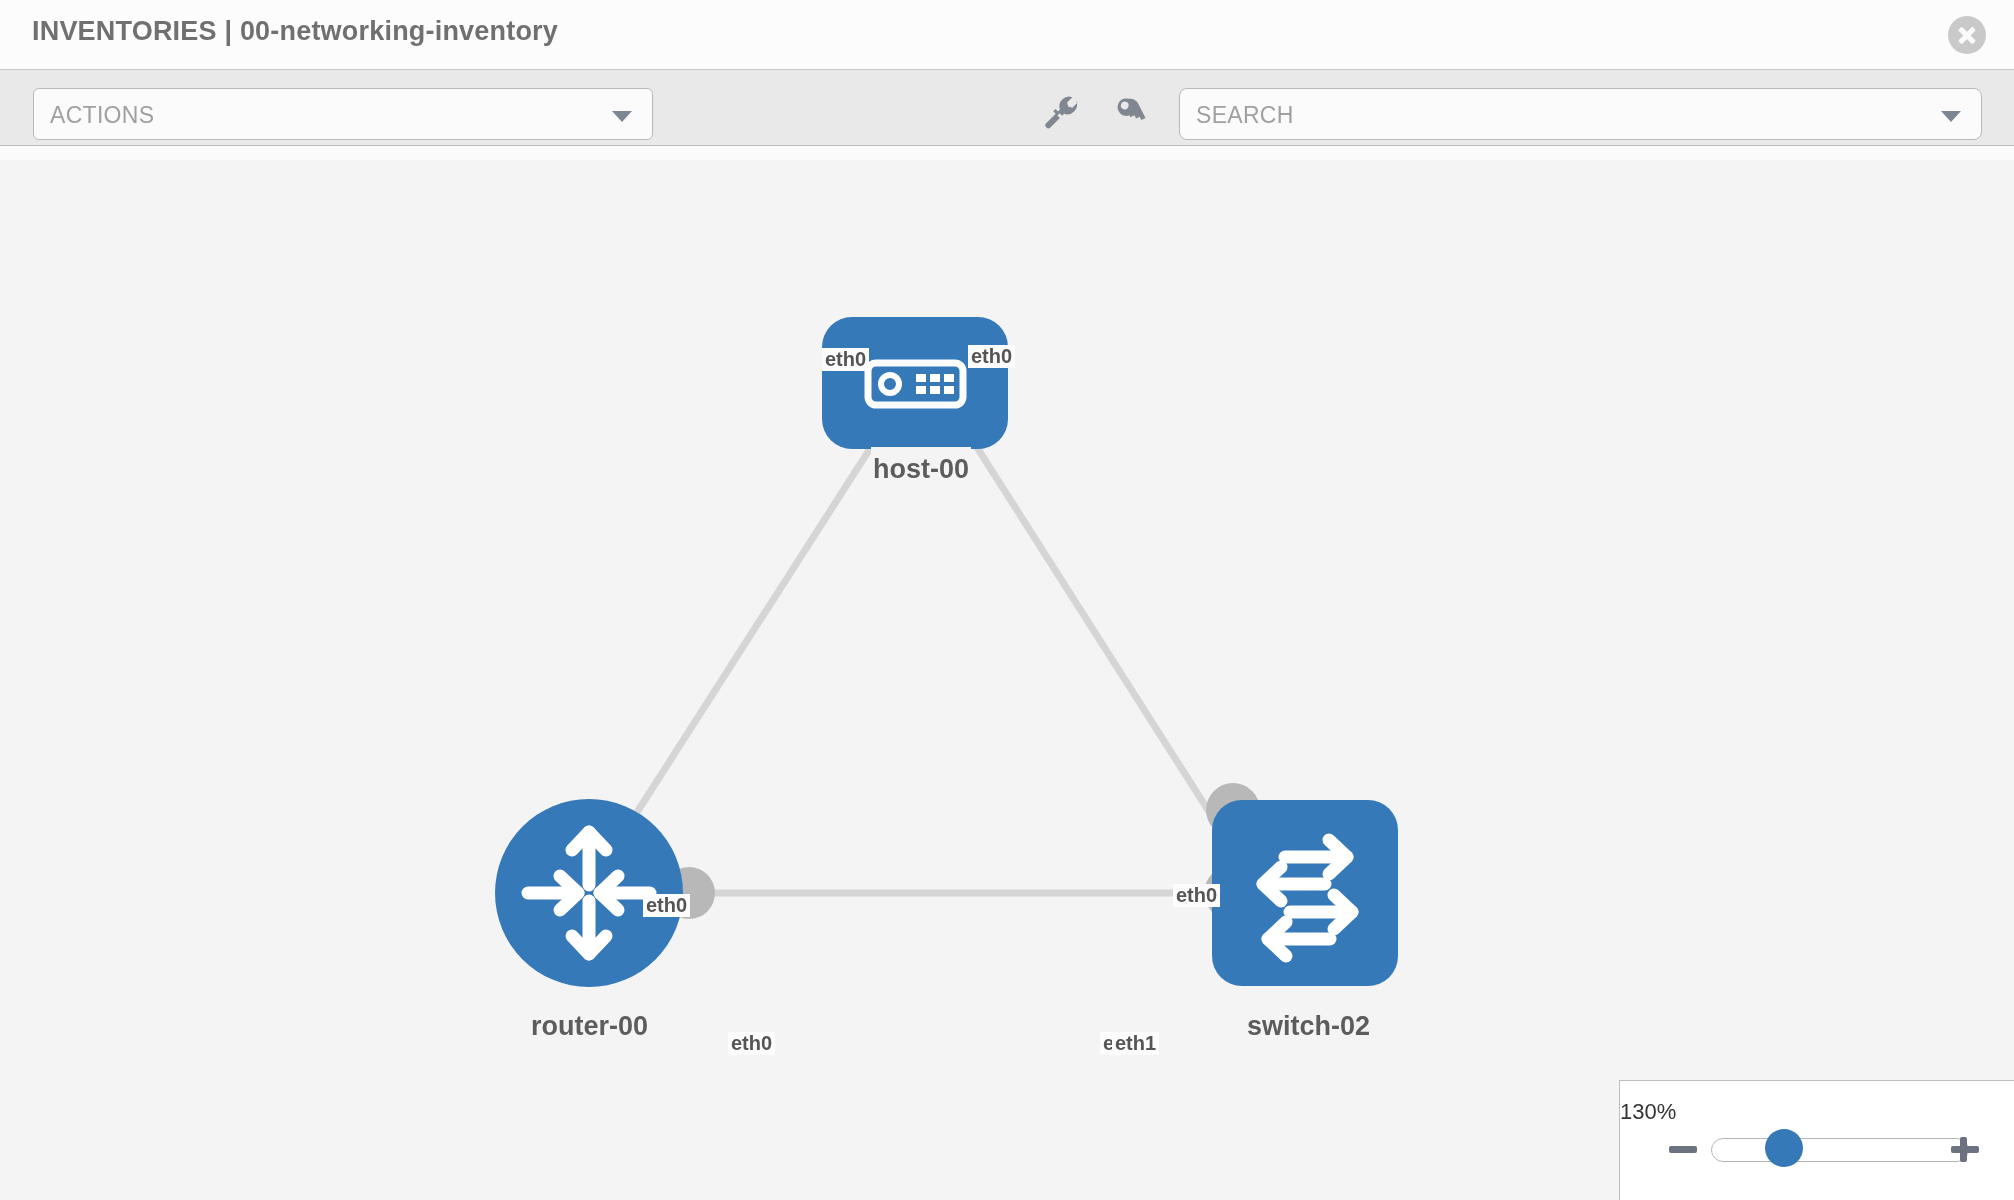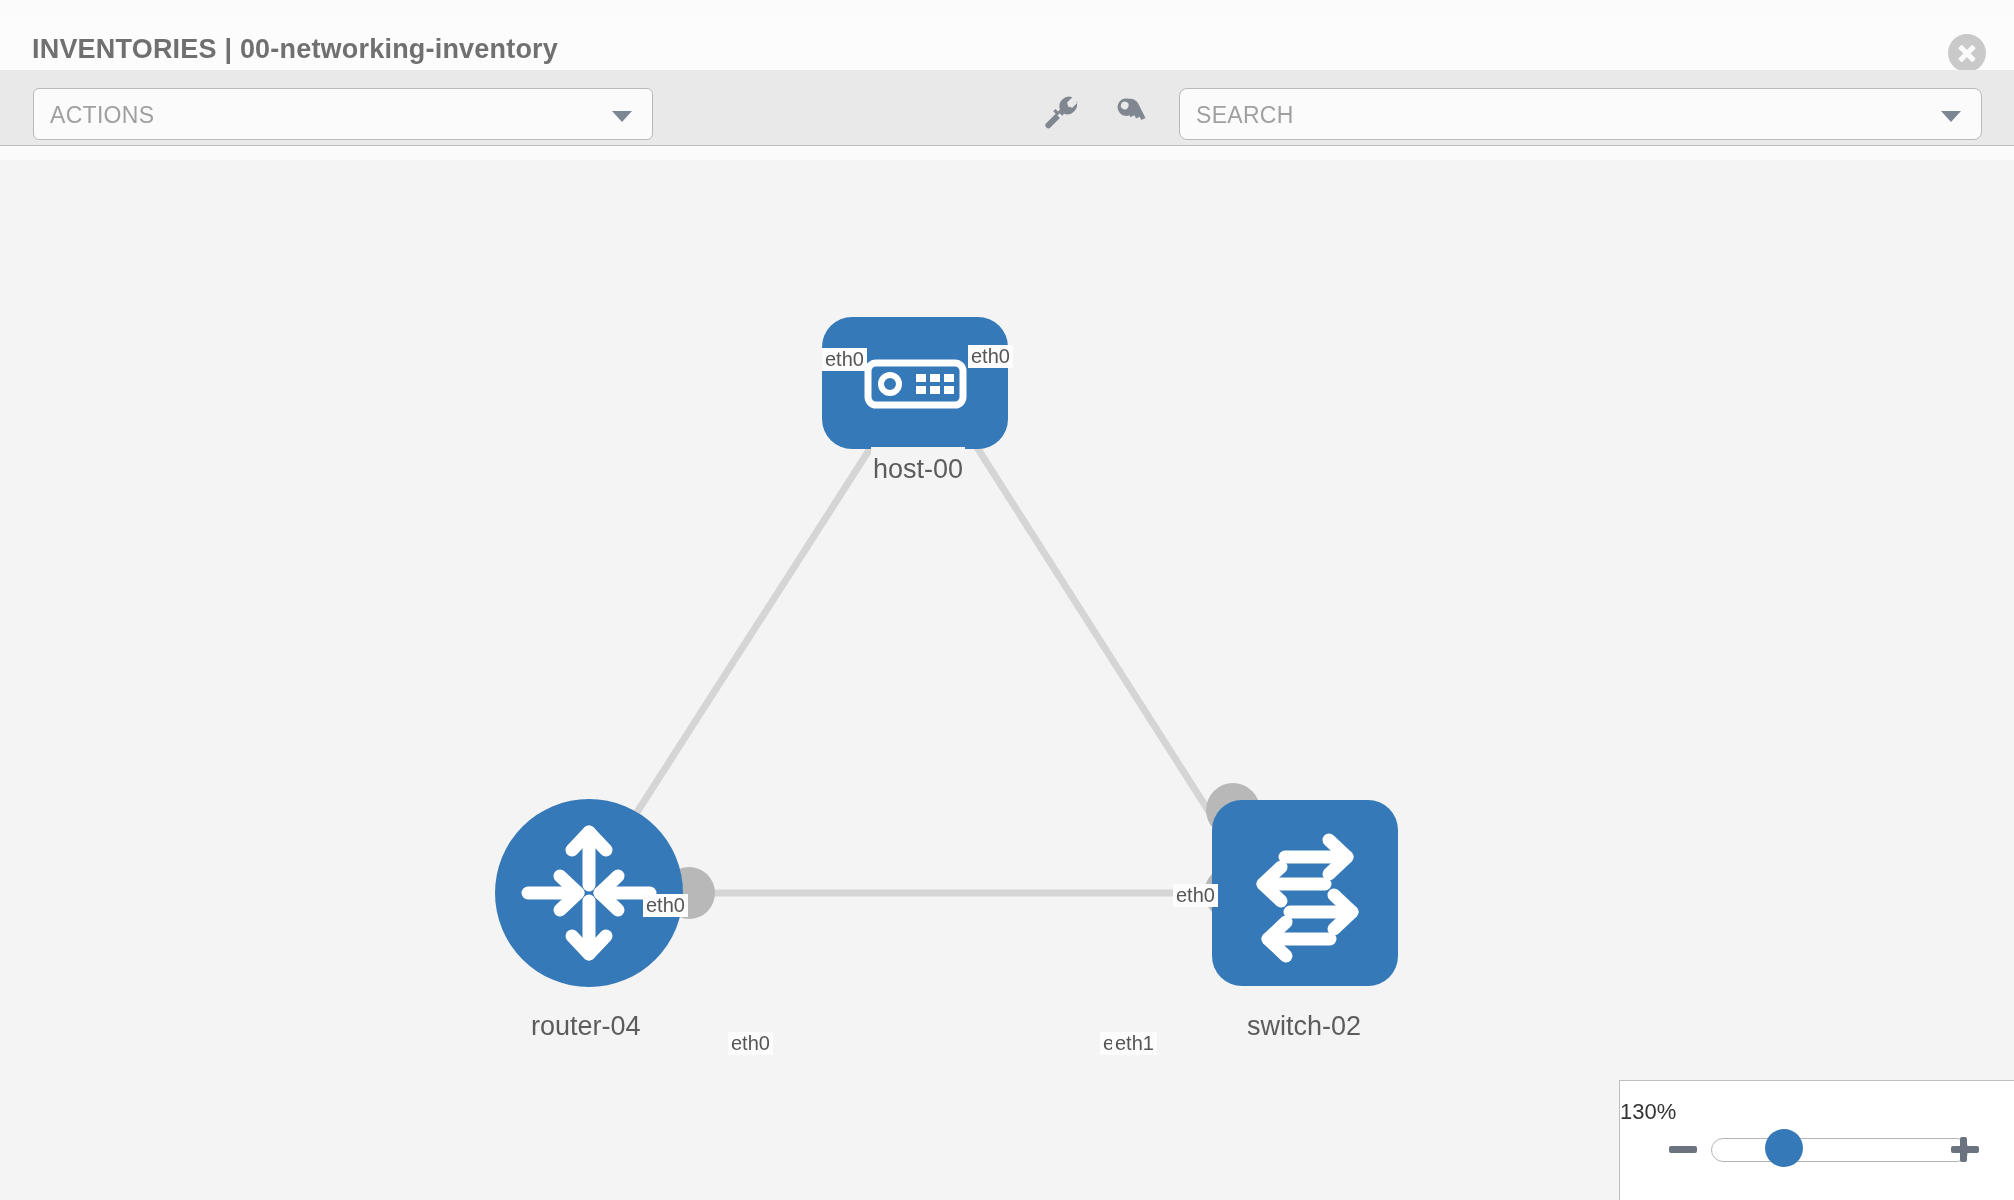--- a/index.html
+++ b/index.html
@@ -20,21 +20,20 @@
   }
 
   
   .header {
     position: absolute;
     top: 0; left: 0;
     width: 2014px;
     height: 70px;
     background: #fcfcfc;
     border-bottom: 1px solid #c6c6c6;
-    margin-top: 18px;
   }
 
   .page-title {
     position: absolute;
     left: 32px;
     top: 16px;
     font-size: 27px;
     font-weight: bold;
     color: #707070;
     letter-spacing: .2px;
@@ -114,20 +113,21 @@
   #key-btn    { left: 1108px; }
 
   
   .canvas {
     position: absolute;
     top: 160px; left: 0;
     width: 2014px;
     height: 1040px;
     background: #f4f4f4;
     overflow: hidden;
+    font-weight: bold;
   }
   .topology { position: absolute; top: 0; left: 0; }
 
   
   .node-label {
     position: absolute;
     font-size: 27px;
     color: #5c5c5c;
     background: #f4f4f4;
     white-space: nowrap;
@@ -315,21 +315,21 @@
 
     <div class="edge-label" style="left:643px; top:734px;">eth0</div>
     <div class="edge-label" style="left:1173px; top:724px;">eth0</div>
 
     <div class="edge-label" style="left:728px; top:872px;">eth0</div>
 
     <div class="edge-label" style="left:1100px; top:872px; z-index:1;">eth0</div>
     <div class="edge-label" style="left:1112px; top:872px; z-index:2;">eth1</div>
 
     <div class="node-label" style="left:871px; top:287px;">host-00</div>
-    <div class="node-label" style="left:529px; top:844px;">router-04</div>
+    <div class="node-label" style="left:529px; top:844px;">router-00</div>
     <div class="node-label" style="left:1245px; top:844px;">switch-02</div>
 
   </div>
 
   <div class="zoom-panel">
     <div class="zoom-level">130%</div>
     <div class="zoom-minus"></div>
     <div class="zoom-track"></div>
     <div class="zoom-thumb"></div>
     <div class="zoom-plus"></div>

